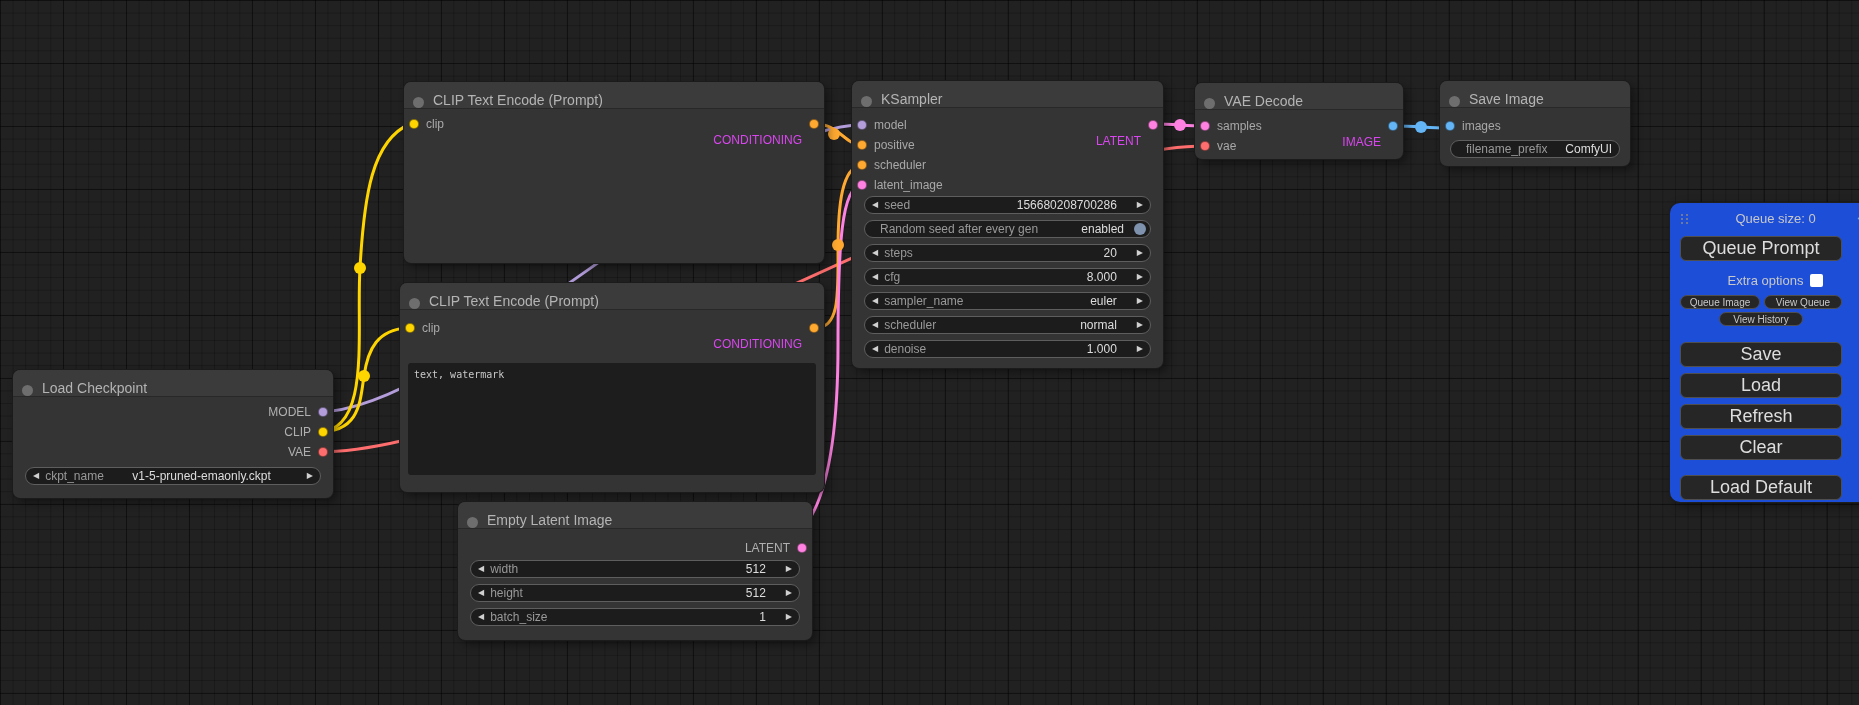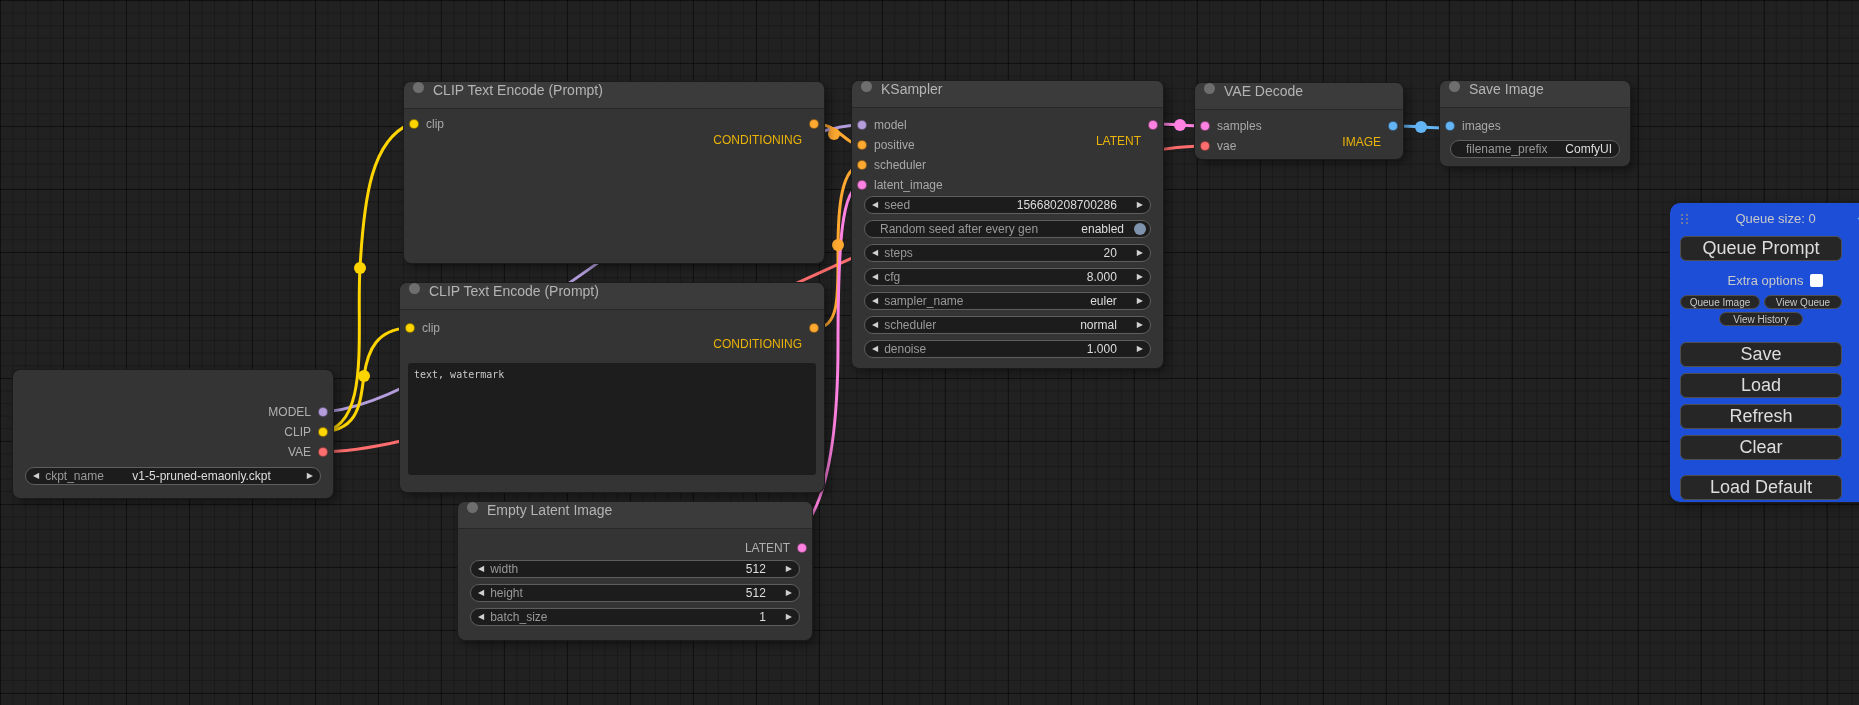--- a/index.html
+++ b/index.html
@@ -12,29 +12,29 @@
       linear-gradient(90deg, rgba(0,0,0,.40) 1px, transparent 1px),
       linear-gradient(rgba(0,0,0,.22) 1px, transparent 1px),
       linear-gradient(90deg, rgba(0,0,0,.22) 1px, transparent 1px);
     background-size:63px 63px,63px 63px,12.6px 12.6px,12.6px 12.6px;
   }
   .wires{position:absolute;left:0;top:0;z-index:0;}
   .wires path{fill:none;stroke-width:3;stroke-linecap:round;}
   .node{position:absolute;background:#343434;border-radius:7px;z-index:1;
         box-shadow:0 0 0 1px #1b1b1b, 4px 4px 10px rgba(0,0,0,.45);}
   .ntitle{height:26px;background:#3b3b3b;border-bottom:1px solid #282828;
-        border-radius:7px 7px 0 0;display:flex;align-items:flex-start;padding:0 9px;gap:9px;
+        border-radius:7px 7px 0 0;display:flex;align-items:flex-end;padding:0 9px;gap:9px;
         color:#b4b4b4;font-size:14px;}
   .tdot{width:11px;height:11px;border-radius:50%;background:#6e6e6e;flex:none;}
   .prow{position:absolute;left:0;right:0;display:flex;align-items:center;height:20px;
         padding:0 10px;box-sizing:border-box;color:#a8a8a8;font-size:12px;gap:7px;}
   .pdot{width:10px;height:10px;border-radius:50%;flex:none;border:1px solid rgba(0,0,0,.45);box-sizing:border-box;}
   .in-dot{margin-left:-5px;}
   .out-dot{margin-right:-5px;}
-  .outlabel{margin-left:auto;color:#eab308;margin-top:32px;}
+  .outlabel{margin-left:auto;color:#d946ef;margin-top:32px;}
   .prow.right{justify-content:flex-end;color:#b0b0b0;}
   .widget{position:absolute;left:12px;right:12px;height:18px;background:#1c1c1c;
         border:1px solid #5e5e5e;border-radius:9px;display:flex;align-items:center;
         padding:0 7px;box-sizing:border-box;font-size:12px;color:#999;gap:6px;}
   .arr{color:#d0d0d0;font-size:8px;flex:none;line-height:1;cursor:pointer;}
   .wval{margin-left:auto;color:#ddd;white-space:nowrap;}
   .toggle{width:12px;height:12px;border-radius:50%;flex:none;margin-left:4px;margin-right:-3px;}
   .prompt{position:absolute;left:8px;right:8px;background:#1d1d1d;border-radius:3px;
         padding:4px 6px;box-sizing:border-box;color:#c8c8c8;
         font:10px/1.55 "DejaVu Sans Mono",monospace;white-space:pre-wrap;overflow:hidden;}
@@ -73,20 +73,24 @@
   <path d="M1395,126 C1416,126 1428,128 1448,128" style="stroke: rgb(100, 181, 246);"></path>
   <circle cx="360" cy="268" r="6" style="fill: rgb(255, 213, 0);"></circle>
   <circle cx="364" cy="376" r="6" style="fill: rgb(255, 213, 0);"></circle>
   <circle cx="834" cy="134" r="6" style="fill: rgb(255, 169, 49);"></circle>
   <circle cx="838" cy="245" r="6" style="fill: rgb(255, 169, 49);"></circle>
   <circle cx="1180" cy="125" r="6" style="fill: rgb(255, 130, 226);"></circle>
   <circle cx="1421" cy="127" r="6" style="fill: rgb(100, 181, 246);"></circle>
 </svg>
 
 <div class="node" style="left:13px;top:370px;width:320px;height:128px">
+  <div class="ntitle">
+    <span class="tdot"></span>
+    <span>Load Checkpoint</span>
+  </div>
   <div class="prow right" style="top:32px">
     <span>MODEL</span>
     <span class="pdot out-dot" style="background-color: rgb(179, 157, 219);"></span>
   </div>
   <div class="prow right" style="top:52px">
     <span>CLIP</span>
     <span class="pdot out-dot" style="background-color: rgb(255, 213, 0);"></span>
   </div>
   <div class="prow right" style="top:72px">
     <span>VAE</span>

